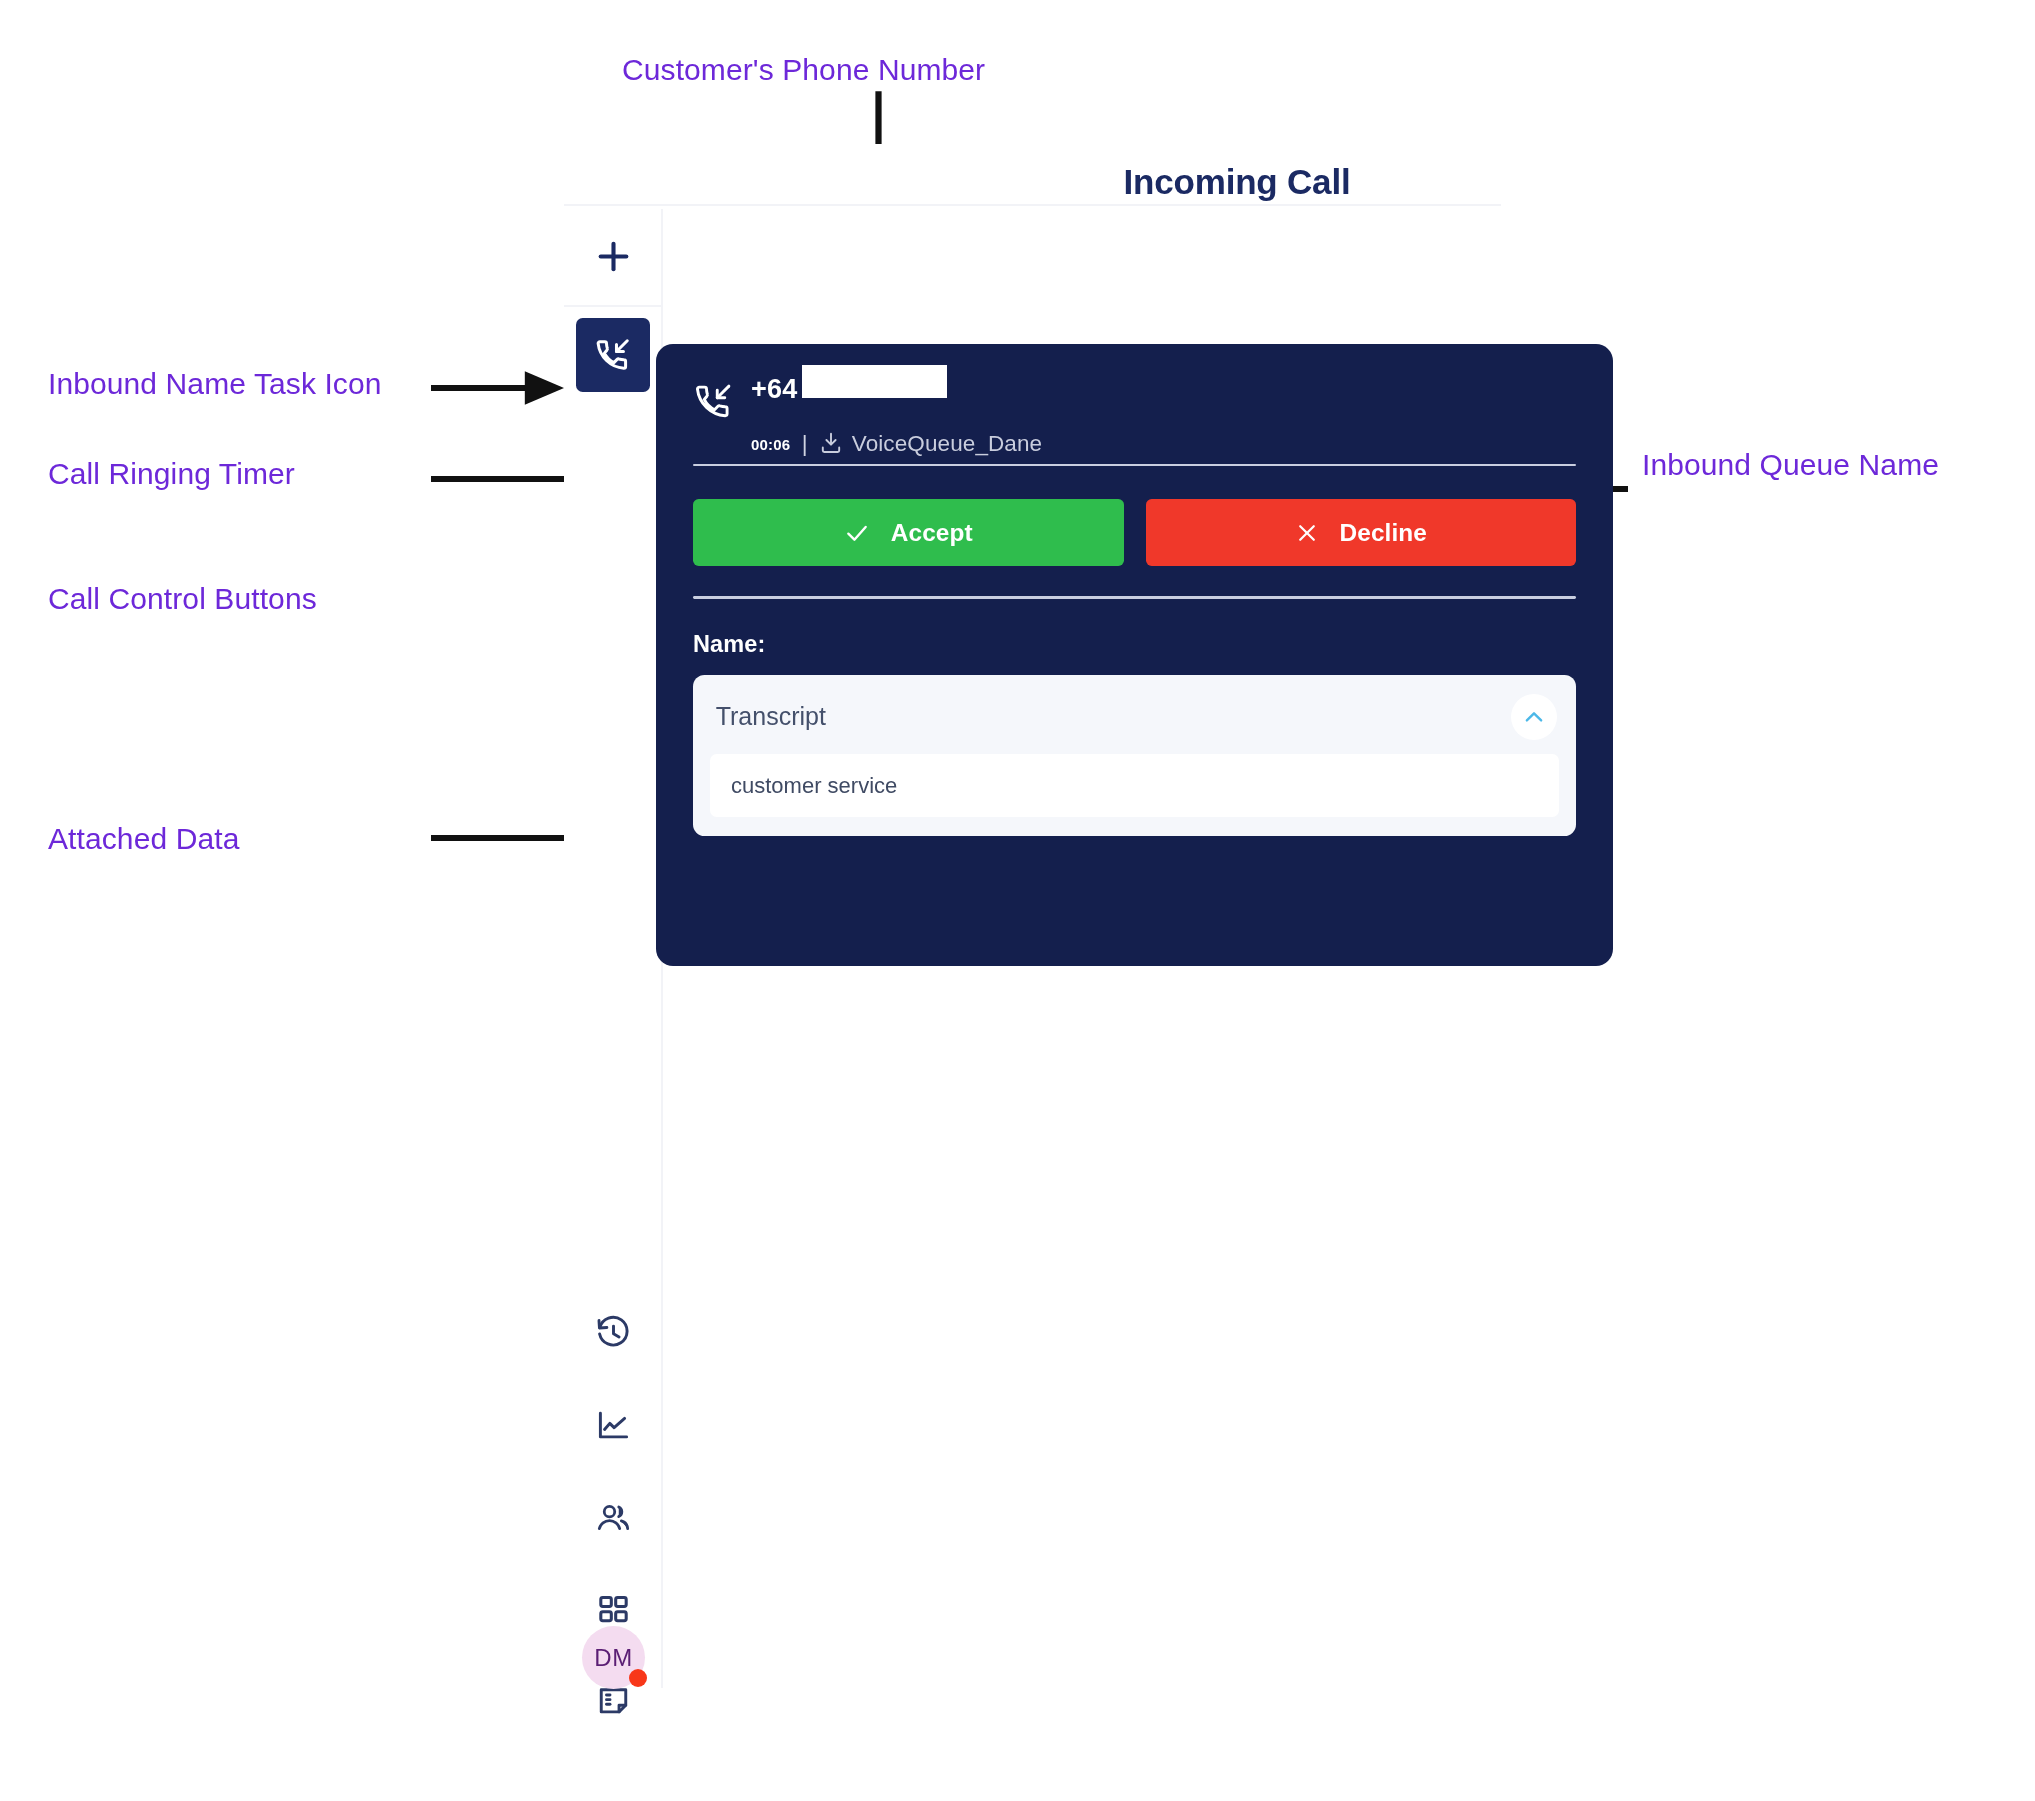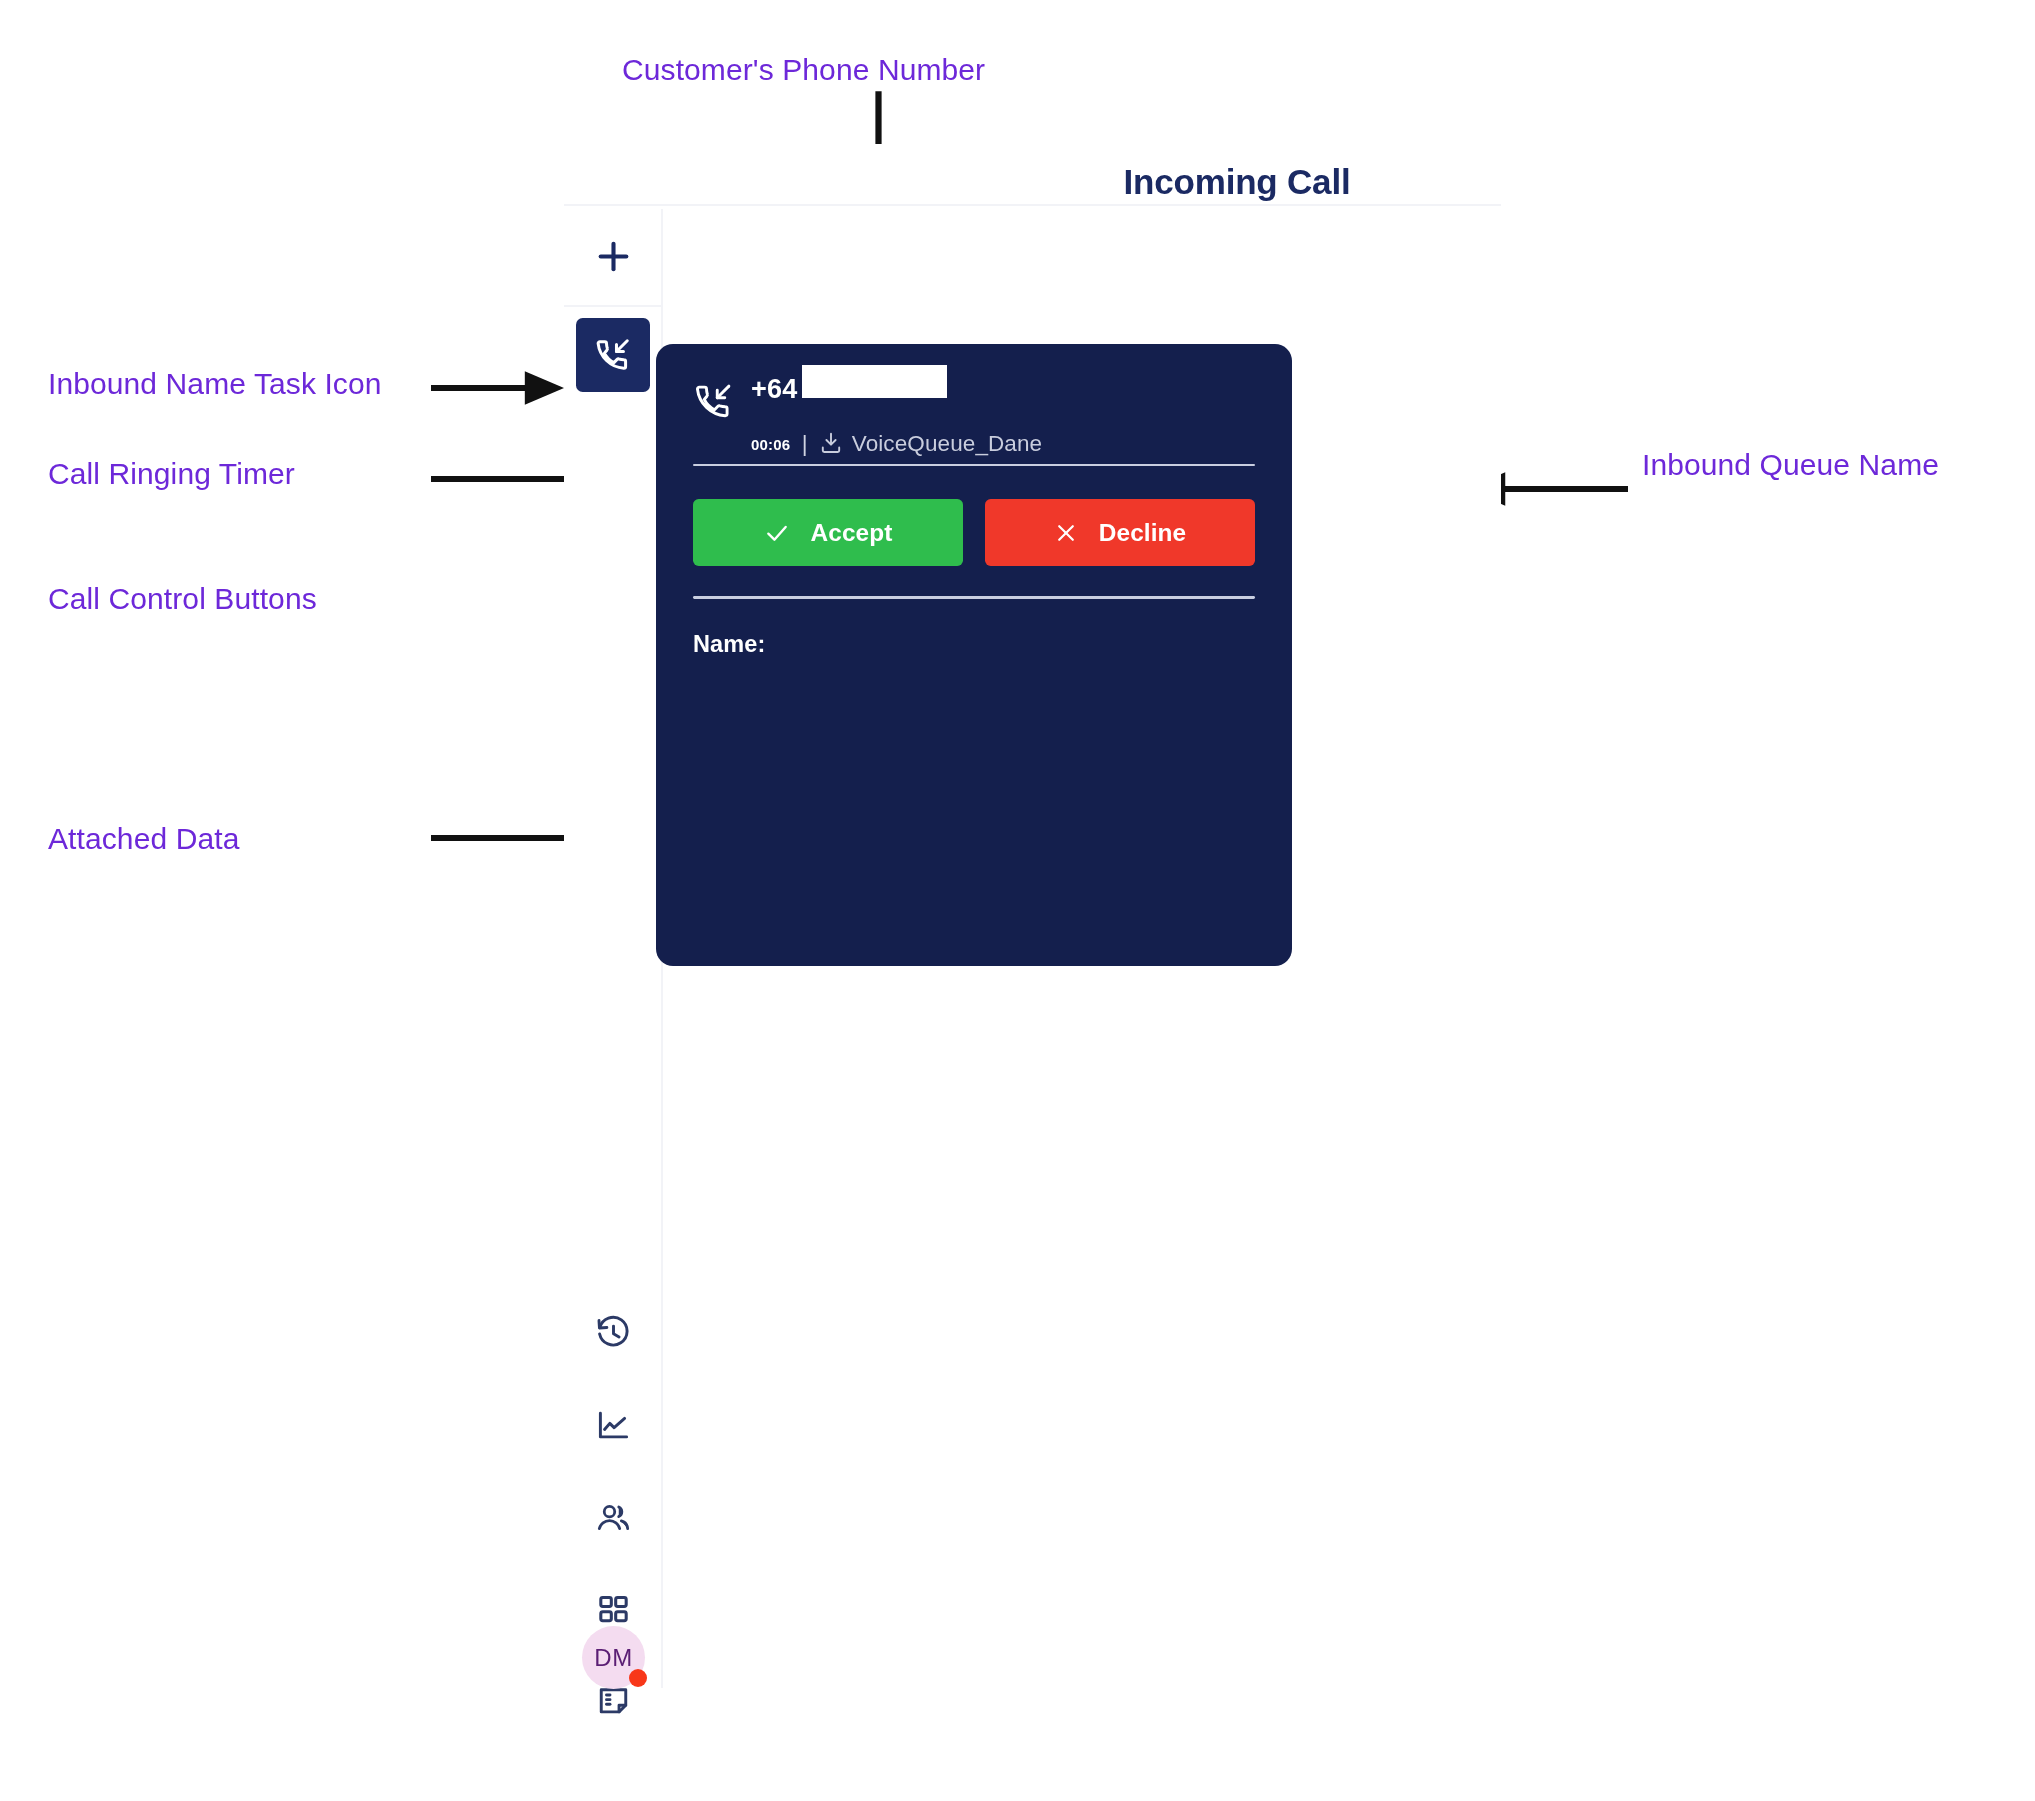--- a/index.html
+++ b/index.html
@@ -108,21 +108,21 @@
     width: 18px; height: 18px;
     border-radius: 50%;
     background: #f83719;
   }
 
   
   #call-card {
     position: absolute;
     left: 656px;
     top: 344px;
-    width: 636px;
+    width: 957px;
     height: 622px;
     background: #141f4d;
     border-radius: 17px;
     padding: 0 37px;
   }
   .card-head { position: relative; height: 120px; }
   .card-head .phone-icon {
     position: absolute;
     left: 0px; top: 37px;
   }
@@ -418,17 +418,30 @@
         </span>
         <span>Decline</span>
       </button>
     </div>
 
     <div style="height:30px"></div>
     <div class="card-divider"></div>
 
     <div class="attached-label">Name:</div>
 
+    <div class="transcript-panel">
+      <div class="transcript-head">
+        <span class="transcript-title">Transcript</span>
+        <button class="chevron-btn">
+          <span>
+            <svg width="26" height="26" viewBox="0 0 24 24" fill="none" stroke="#4cb8e8" stroke-width="2.2" stroke-linecap="round" stroke-linejoin="round">
+              <polyline points="5.4,15.2 12,8.6 18.6,15.2"></polyline>
+            </svg>
+          </span>
+        </button>
+      </div>
+      <div class="transcript-value">customer service</div>
+    </div>
 
   </div>
 
 </div>
 
 
 </body></html>

